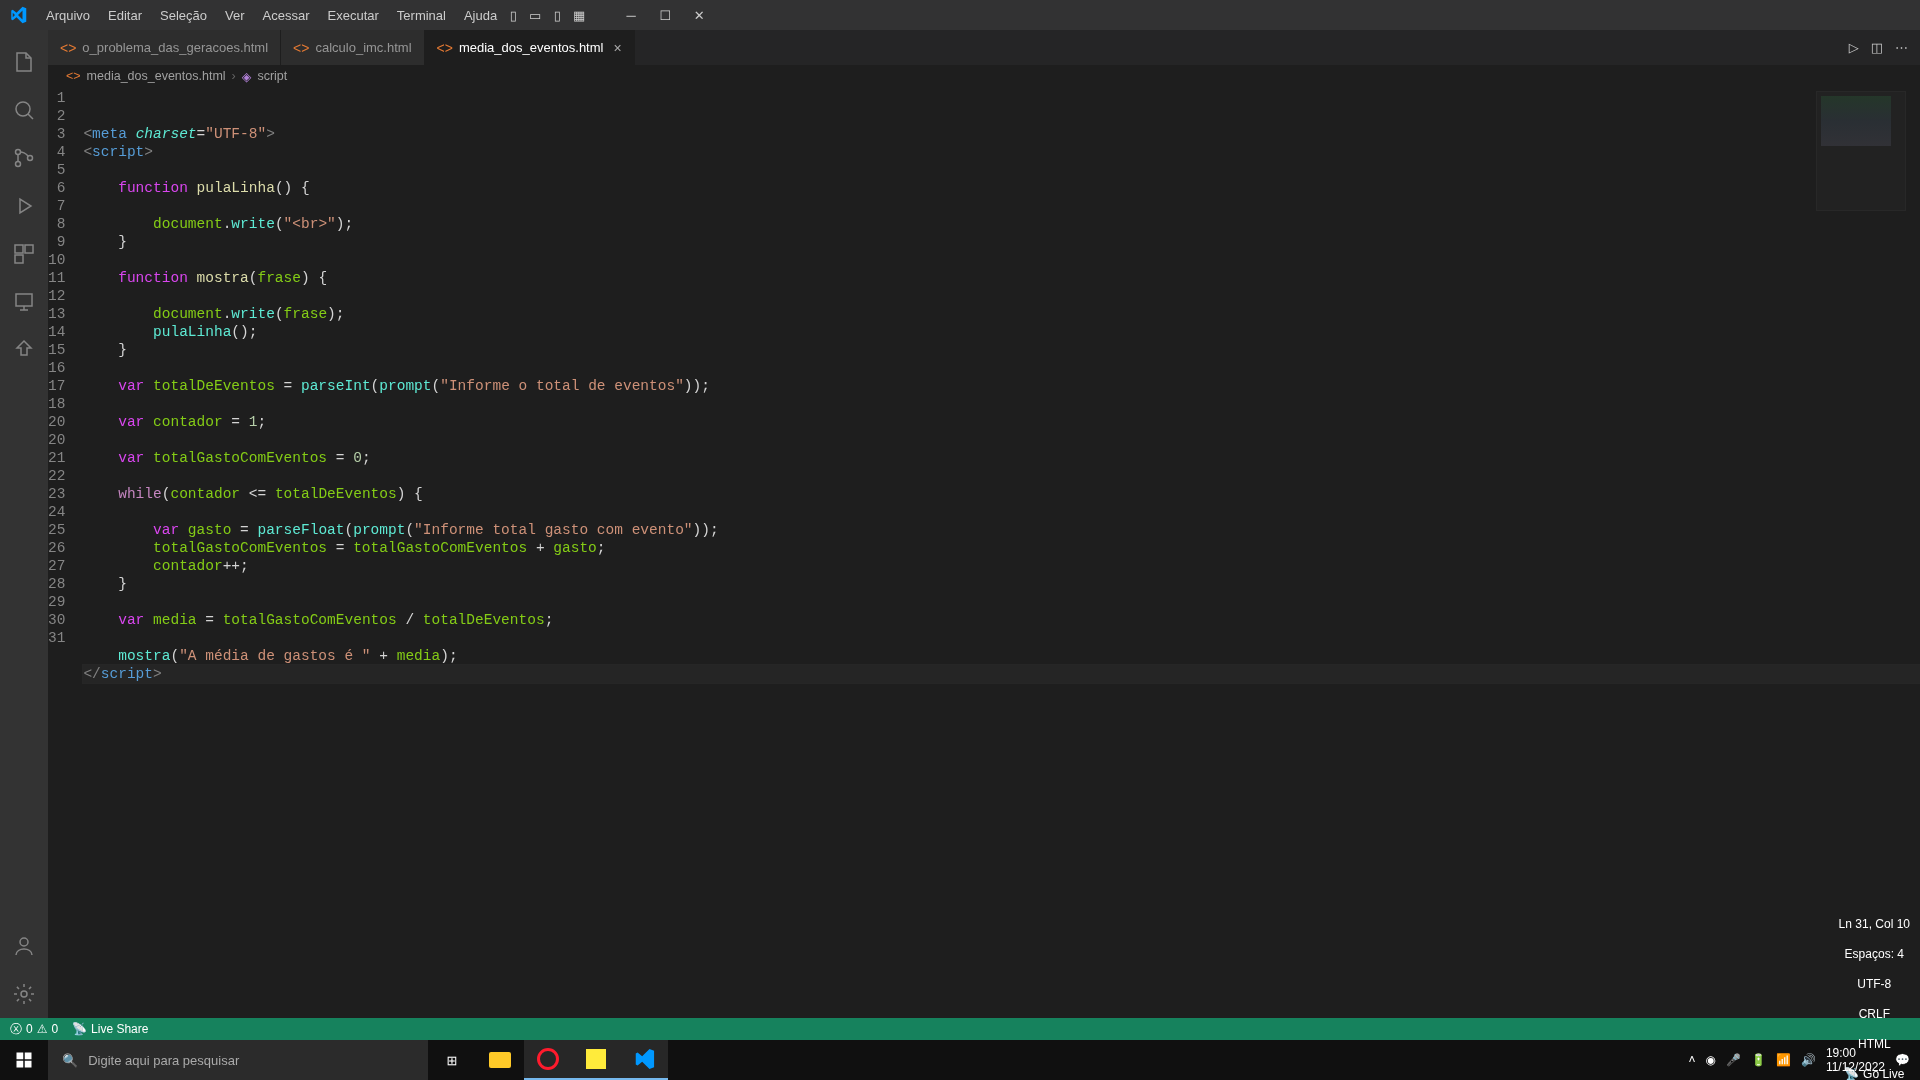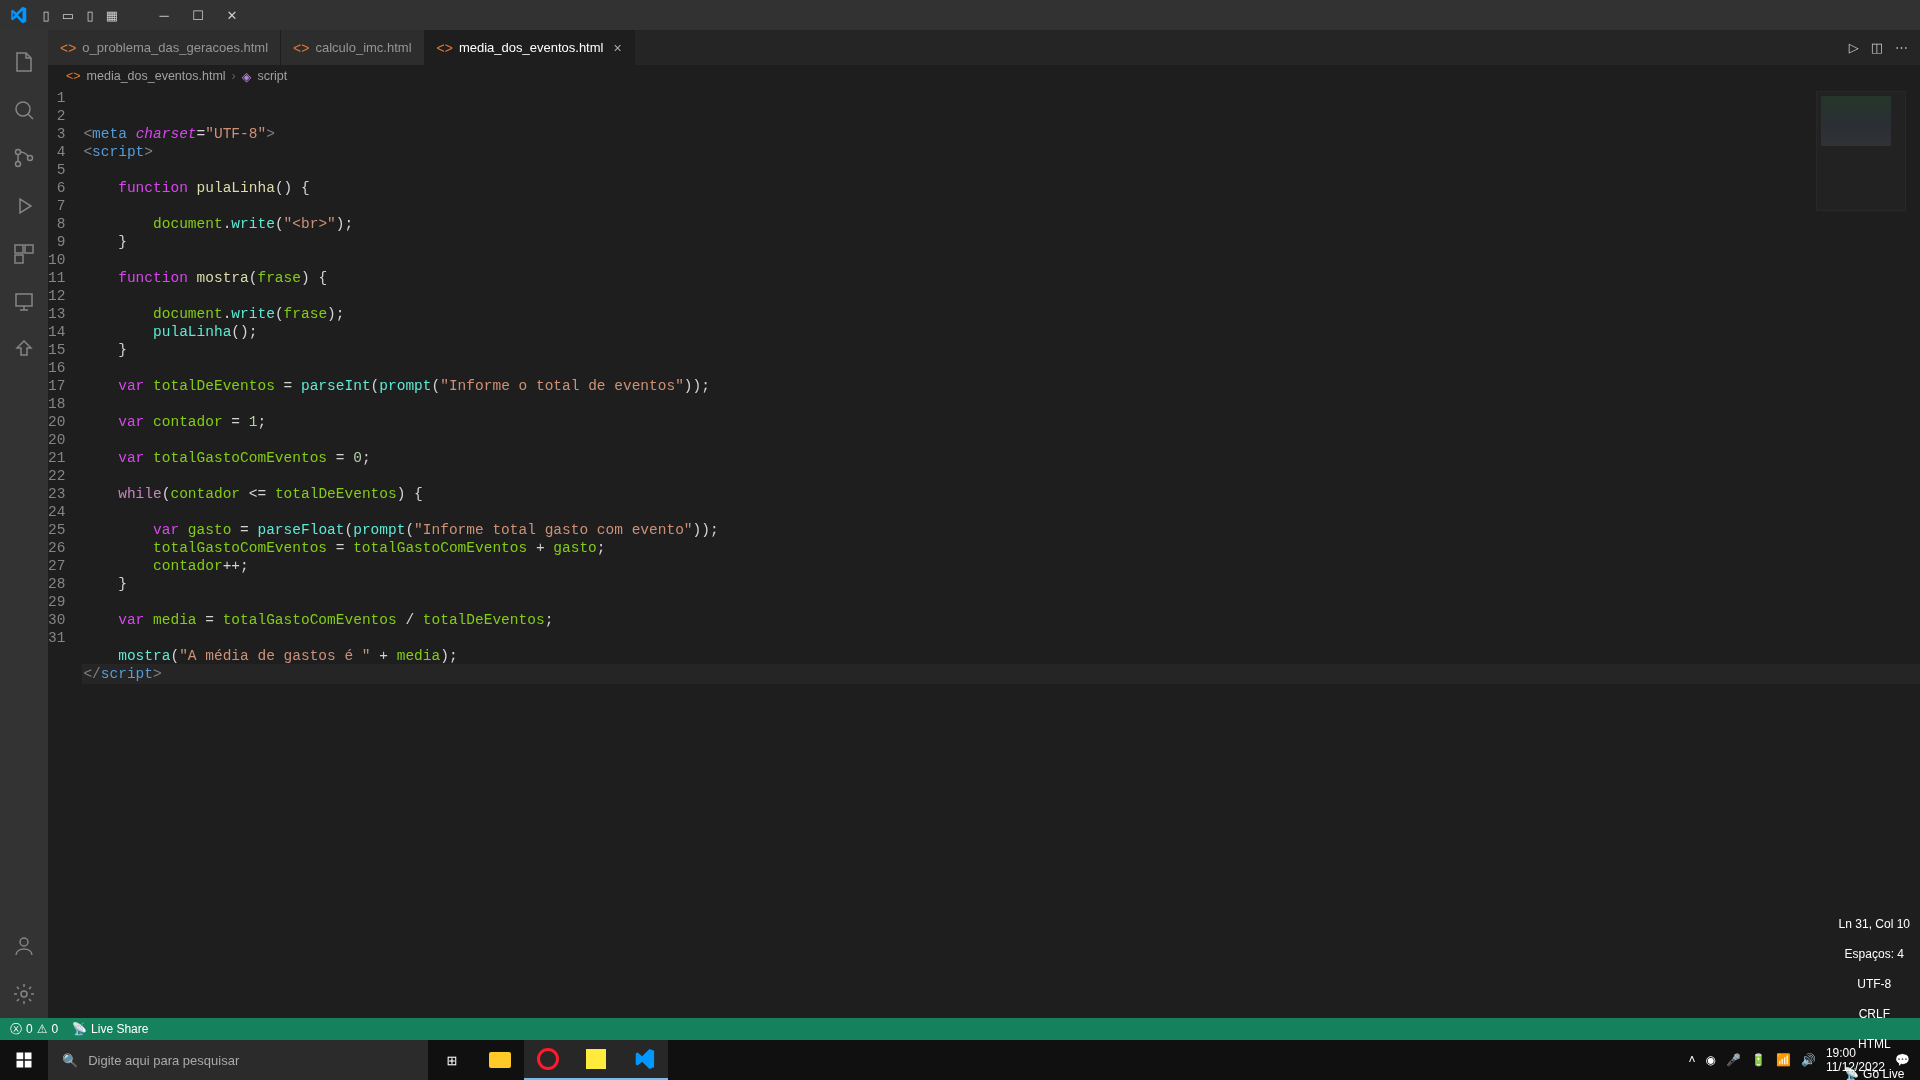--- a/index.html
+++ b/index.html
@@ -53,21 +53,21 @@
     .breadcrumb .file-ico { color:#e37933; }
     .breadcrumb .symbol-ico { color:#b180d7; }
     .breadcrumb .chev { color:#666; }
     
     .code-wrap { flex:1; display:flex; font-family: Consolas, "Courier New", monospace; font-size:14.5px; line-height:18px; position:relative; overflow:hidden;}
     .gutter { text-align:right; padding-right:18px; color:#858585; user-select:none; padding-top:2px; }
     .gutter div { height:18px; }
     .code { flex:1; padding-top:2px; white-space:pre; color:#d4d4d4; position:relative;}
     .code .line { height:18px; }
     .line.current { background:rgba(255,255,255,0.03); outline:1px solid rgba(255,255,255,0.04); }
-    .tk-gray{color:#808080;} .tk-tag{color:#569cd6;text-align:center;} .tk-attr{color:#d946ef; font-style:italic;}
+    .tk-gray{color:#808080;} .tk-tag{color:#569cd6;text-align:center;} .tk-attr{color:#5eead4; font-style:italic;}
     .tk-str{color:#ce9178;} .tk-kw{color:#d946ef;} .tk-kw2{color:#c586c0;}
     .tk-fn{color:#dcdcaa;} .tk-var{color:#84cc16;}
     .tk-num{color:#b5cea8;} .tk-op{color:#d4d4d4;}
     .tk-call{color:#5eead4;}
     .minimap { position:absolute; right:14px; top:4px; width:90px; height:120px; background:rgba(255,255,255,0.02); border:1px solid rgba(255,255,255,0.03);}
     .minimap::before{content:"";position:absolute;left:4px;top:4px;width:70px;height:50px;background:linear-gradient(#3a5,#579,#88a);opacity:0.15;}
 
     .statusbar { height:22px; background:#16825d; display:flex; align-items:center; color:#fff; font-size:12px; padding:0 10px; gap:14px;}
     .statusbar .right { margin-left:auto; display:flex; gap:16px; align-items:center;flex-direction:column;}
     .statusbar .item{display:flex;align-items:center;gap:4px;}
@@ -84,20 +84,30 @@
   </style>
 </head>
 <body>
 
 <div class="titlebar">
   <div class="logo">
     <svg width="18" height="18" viewBox="0 0 24 24">
         <path fill="#0098ff" d="M23 3l-5-2-8 8-5-4-2 1v12l2 1 5-4 8 8 5-2V3zM5 15V9l3 3-3 3zm13 3l-6-6 6-6v12z"></path>
       </svg>
   </div>
+  <div class="menubar" id="menubar">
+      <span class="menu-item">Arquivo</span>
+      <span class="menu-item">Editar</span>
+      <span class="menu-item">Seleção</span>
+      <span class="menu-item">Ver</span>
+      <span class="menu-item">Acessar</span>
+      <span class="menu-item">Executar</span>
+      <span class="menu-item">Terminal</span>
+      <span class="menu-item">Ajuda</span>
+    </div>
   <div class="title-right">
     <div class="layout-icons">
       <span class="ico">▯</span>
       <span class="ico">▭</span>
       <span class="ico">▯</span>
       <span class="ico">▦</span>
     </div>
     <div class="win-controls">
       <span class="win-btn">─</span>
       <span class="win-btn">☐</span>

